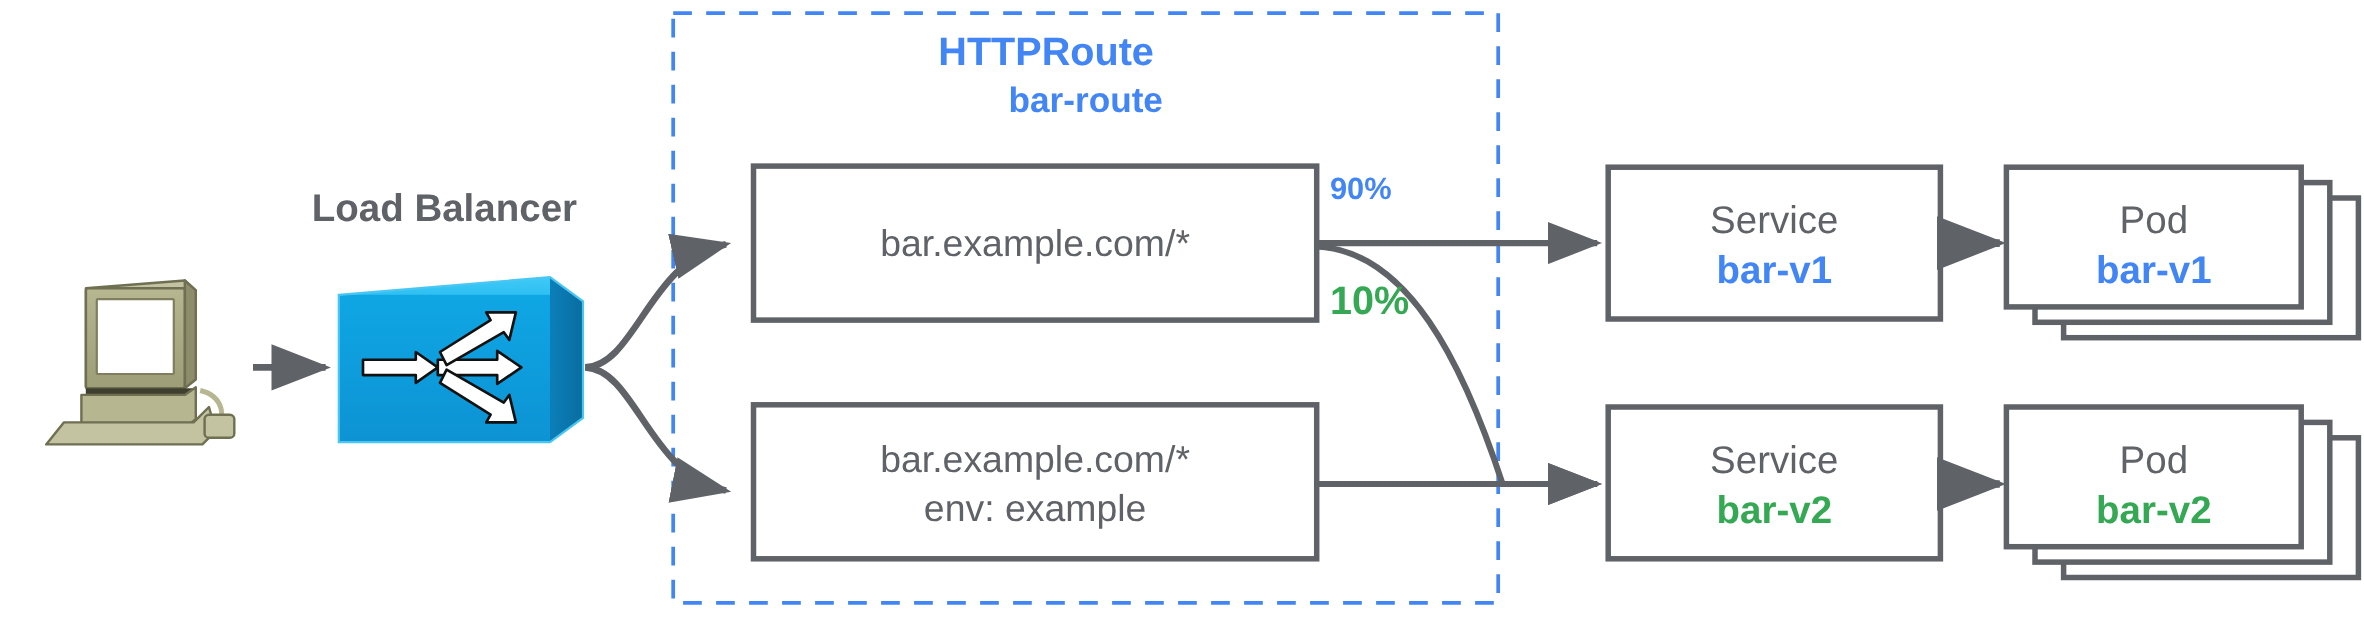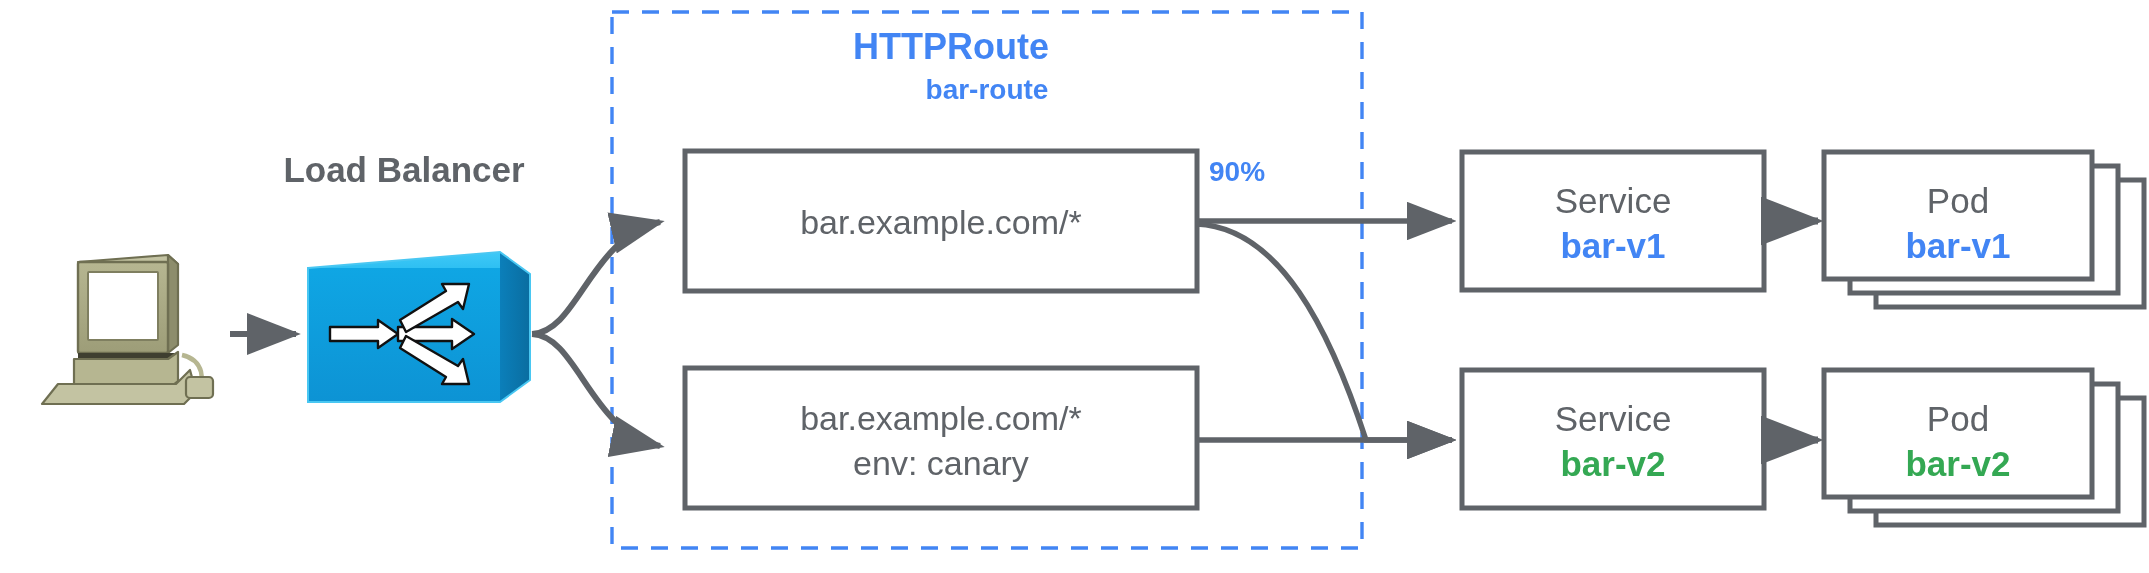--- a/index.html
+++ b/index.html
@@ -27,20 +27,21 @@
   .txt {
     position: absolute;
     white-space: pre;
     text-align: center;
     font-family: "Liberation Sans", sans-serif;
     line-height: 1.18;
   }
   .gray-bold {
     color: #5f6368;
     font-weight: bold;
+    margin-top: 20px;
   }
   .gray-reg {
     color: #5f6368;
     font-weight: normal;
   }
   .blue-bold {
     color: #4285f4;
     font-weight: bold;
   }
   .green-bold {
@@ -147,30 +148,31 @@
       <rect x="1824" y="152" width="268" height="127" fill="#ffffff" stroke="#5f6368" stroke-width="5"></rect>
     </g>
     <g>
       <rect x="1876" y="398" width="268" height="127" fill="#ffffff" stroke="#5f6368" stroke-width="5"></rect>
       <rect x="1850" y="384" width="268" height="127" fill="#ffffff" stroke="#5f6368" stroke-width="5"></rect>
       <rect x="1824" y="370" width="268" height="127" fill="#ffffff" stroke="#5f6368" stroke-width="5"></rect>
     </g>
   </svg>
 
   <div class="txt blue-bold" style="left:576px; top:26px; width:750px; font-size:36px;">HTTPRoute</div>
-  <div class="txt blue-bold" style="left:612px; top:73px; width:750px; font-size:28px;">bar-route</div>
+  <div class="txt blue-bold" style="left:612px; top:73px; width:750px; font-size:32px;">bar-route</div>
 
   <div class="txt gray-bold" style="left:244px; top:149px; width:320px; font-size:35px;">Load Balancer</div>
 
   <div class="txt gray-reg" style="left:685px; top:202px; width:512px; font-size:34px;">bar.example.com/*</div>
 
   <div class="txt gray-reg" style="left:685px; top:398px; width:512px; font-size:34px;">bar.example.com/*</div>
-  <div class="txt gray-reg" style="left:685px; top:443px; width:512px; font-size:34px;">env: canary</div>
+  <div class="txt gray-reg" style="left:685px; top:443px; width:512px; font-size:34px;">env: example</div>
 
   <div class="txt blue-bold" style="left:1209px; top:155px; width:130px; text-align:left; font-size:28px;">90%</div>
+  <div class="txt green-bold" style="left:1209px; top:252px; width:130px; text-align:left; font-size:36px;">10%</div>
 
   <div class="txt gray-reg" style="left:1462px; top:180px; width:302px; font-size:35px;">Service</div>
   <div class="txt blue-bold" style="left:1462px; top:225px; width:302px; font-size:35px;">bar-v1</div>
 
   <div class="txt gray-reg" style="left:1462px; top:398px; width:302px; font-size:35px;">Service</div>
   <div class="txt green-bold" style="left:1462px; top:443px; width:302px; font-size:35px;">bar-v2</div>
 
   <div class="txt gray-reg" style="left:1824px; top:180px; width:268px; font-size:35px;">Pod</div>
   <div class="txt blue-bold" style="left:1824px; top:225px; width:268px; font-size:35px;">bar-v1</div>
 

